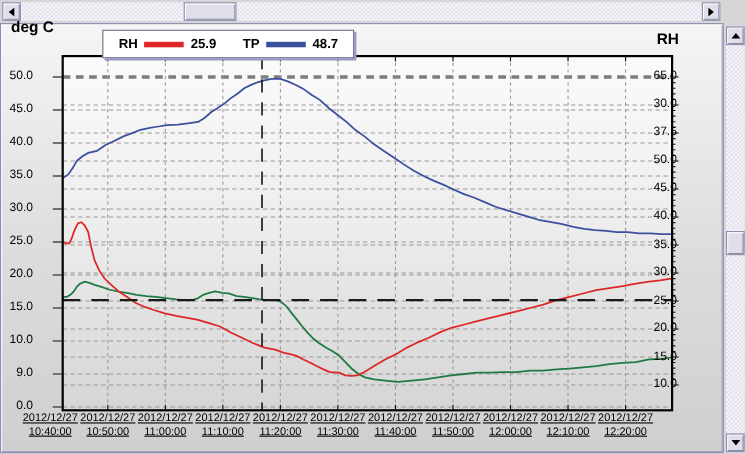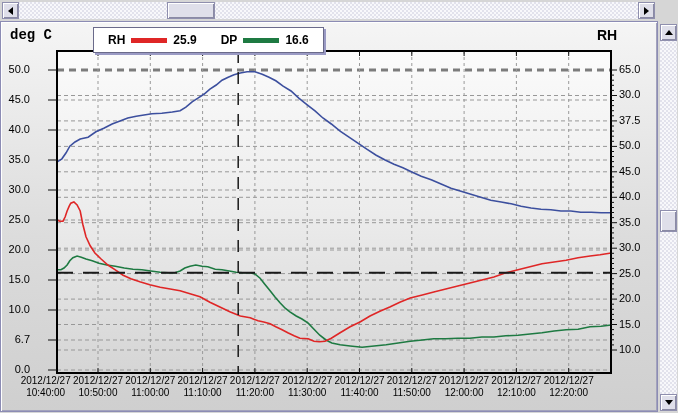--- a/index.html
+++ b/index.html
@@ -5,33 +5,33 @@
   html,body{margin:0;padding:0;}
   body{width:678px;height:413px;overflow:hidden;background:#d6d6d6;
        font-family:"Liberation Sans",sans-serif;position:relative;}
   .panel{position:absolute;left:0;top:21px;width:656px;height:389px;
          background:linear-gradient(#f5f5f5,#dcdcdc 55%,#cfcfcf);
          border:1px solid #8c8cb4;
          box-shadow:inset 1px 1px 0 #ffffff, inset -1px -1px 0 #a2a2bc;z-index:1;}
   #plot-svg{position:absolute;left:0;top:0;width:678px;height:413px;z-index:2;}
   #labels{position:absolute;left:0;top:0;width:678px;height:413px;z-index:3;pointer-events:none;}
   .axis-title{position:absolute;font-size:14px;font-weight:bold;color:#000;}
-  #degc-title{left:10px;top:27px;font-family:Liberation Mono, monospace;}
+  #degc-title{left:10px;top:16px;}
   #rh-title{left:597px;top:27px;}
   #legend{position:absolute;left:93px;top:27px;height:24px;z-index:4;
           display:flex;align-items:center;gap:24px;padding:0 14px;
           background:#ffffff;border:1px solid #6a6a8a;
           box-shadow:2px 2px 0 #9a9ac4;}
   .lg-item{display:flex;align-items:center;gap:6px;}
   .lg-label,.lg-value{font-size:12px;font-weight:bold;color:#000;}
   .lg-swatch{display:inline-block;width:36px;height:5px;}
   .tickL{position:absolute;left:2px;width:28px;text-align:right;font-size:11px;color:#000;}
-  .tickR{position:absolute;left:619px;width:52px;text-align:left;font-size:11px;color:#000;}
+  .tickR{position:absolute;left:594px;width:52px;text-align:left;font-size:11px;color:#000;}
   .xlab{position:absolute;top:375px;width:80px;text-align:center;font-size:10px;
-        line-height:12px;color:#000;display:flex;flex-direction:column;white-space:nowrap;}
+        line-height:12px;color:#000;display:flex;flex-direction:column;white-space:nowrap;text-decoration:underline;}
   .scrollbar{position:absolute;z-index:5;
      background-color:#e2e2ec;
      background-image:
        linear-gradient(45deg,#f8f8fb 25%,transparent 25%,transparent 75%,#f8f8fb 75%),
        linear-gradient(45deg,#f8f8fb 25%,transparent 25%,transparent 75%,#f8f8fb 75%);
      background-size:4px 4px;background-position:0 0,2px 2px;}
   #sb-h{left:2px;top:2px;width:653px;height:17px;}
   #sb-v{left:660px;top:24px;width:17px;height:387px;}
   .sb-btn,.sb-thumb{position:absolute;background:#dfdfea;border:1px solid #8f8fae;
      box-shadow:inset 1px 1px 0 #ffffff, inset -1px -1px 0 #8a8aa4;box-sizing:border-box;
@@ -192,21 +192,21 @@
         <line x1="516.4" y1="368" x2="516.4" y2="373"></line>
         <line x1="568.7" y1="51" x2="568.7" y2="56"></line>
         <line x1="568.7" y1="368" x2="568.7" y2="373"></line>
       </g>
     </svg></div>
 
 <div id="labels">
   <div id="degc-title" class="axis-title">deg C</div>
   <div id="rh-title" class="axis-title">RH</div>
 <div class="tickL" style="top:363px">0.0</div>
-    <div class="tickL" style="top:333px">6.7</div>
+    <div class="tickL" style="top:333px">9.0</div>
     <div class="tickL" style="top:303px">10.0</div>
     <div class="tickL" style="top:273px">15.0</div>
     <div class="tickL" style="top:243px">20.0</div>
     <div class="tickL" style="top:213px">25.0</div>
     <div class="tickL" style="top:183px">30.0</div>
     <div class="tickL" style="top:153px">35.0</div>
     <div class="tickL" style="top:123px">40.0</div>
     <div class="tickL" style="top:93px">45.0</div>
     <div class="tickL" style="top:63px">50.0</div>
     <div class="tickR" style="top:343px">10.0</div>
@@ -267,23 +267,23 @@
     </div>
   </div>
 
 <div id="legend">
     <div class="lg-item">
       <span class="lg-label">RH</span>
       <span class="lg-swatch" style="background:#df2626"></span>
       <span class="lg-value">25.9</span>
     </div>
     <div class="lg-item">
-      <span class="lg-label">DP</span>
-      <span class="lg-swatch" style="background:#1e7a42"></span>
-      <span class="lg-value">16.6</span>
+      <span class="lg-label">TP</span>
+      <span class="lg-swatch" style="background:#3c4f9e"></span>
+      <span class="lg-value">48.7</span>
     </div>
   </div>
 
 <div id="sb-h" class="scrollbar">
   <div class="sb-btn left">
     <span class="tri tri-left"></span>
   </div>
   <div class="sb-thumb"></div>
   <div class="sb-btn right">
     <span class="tri tri-right"></span>

